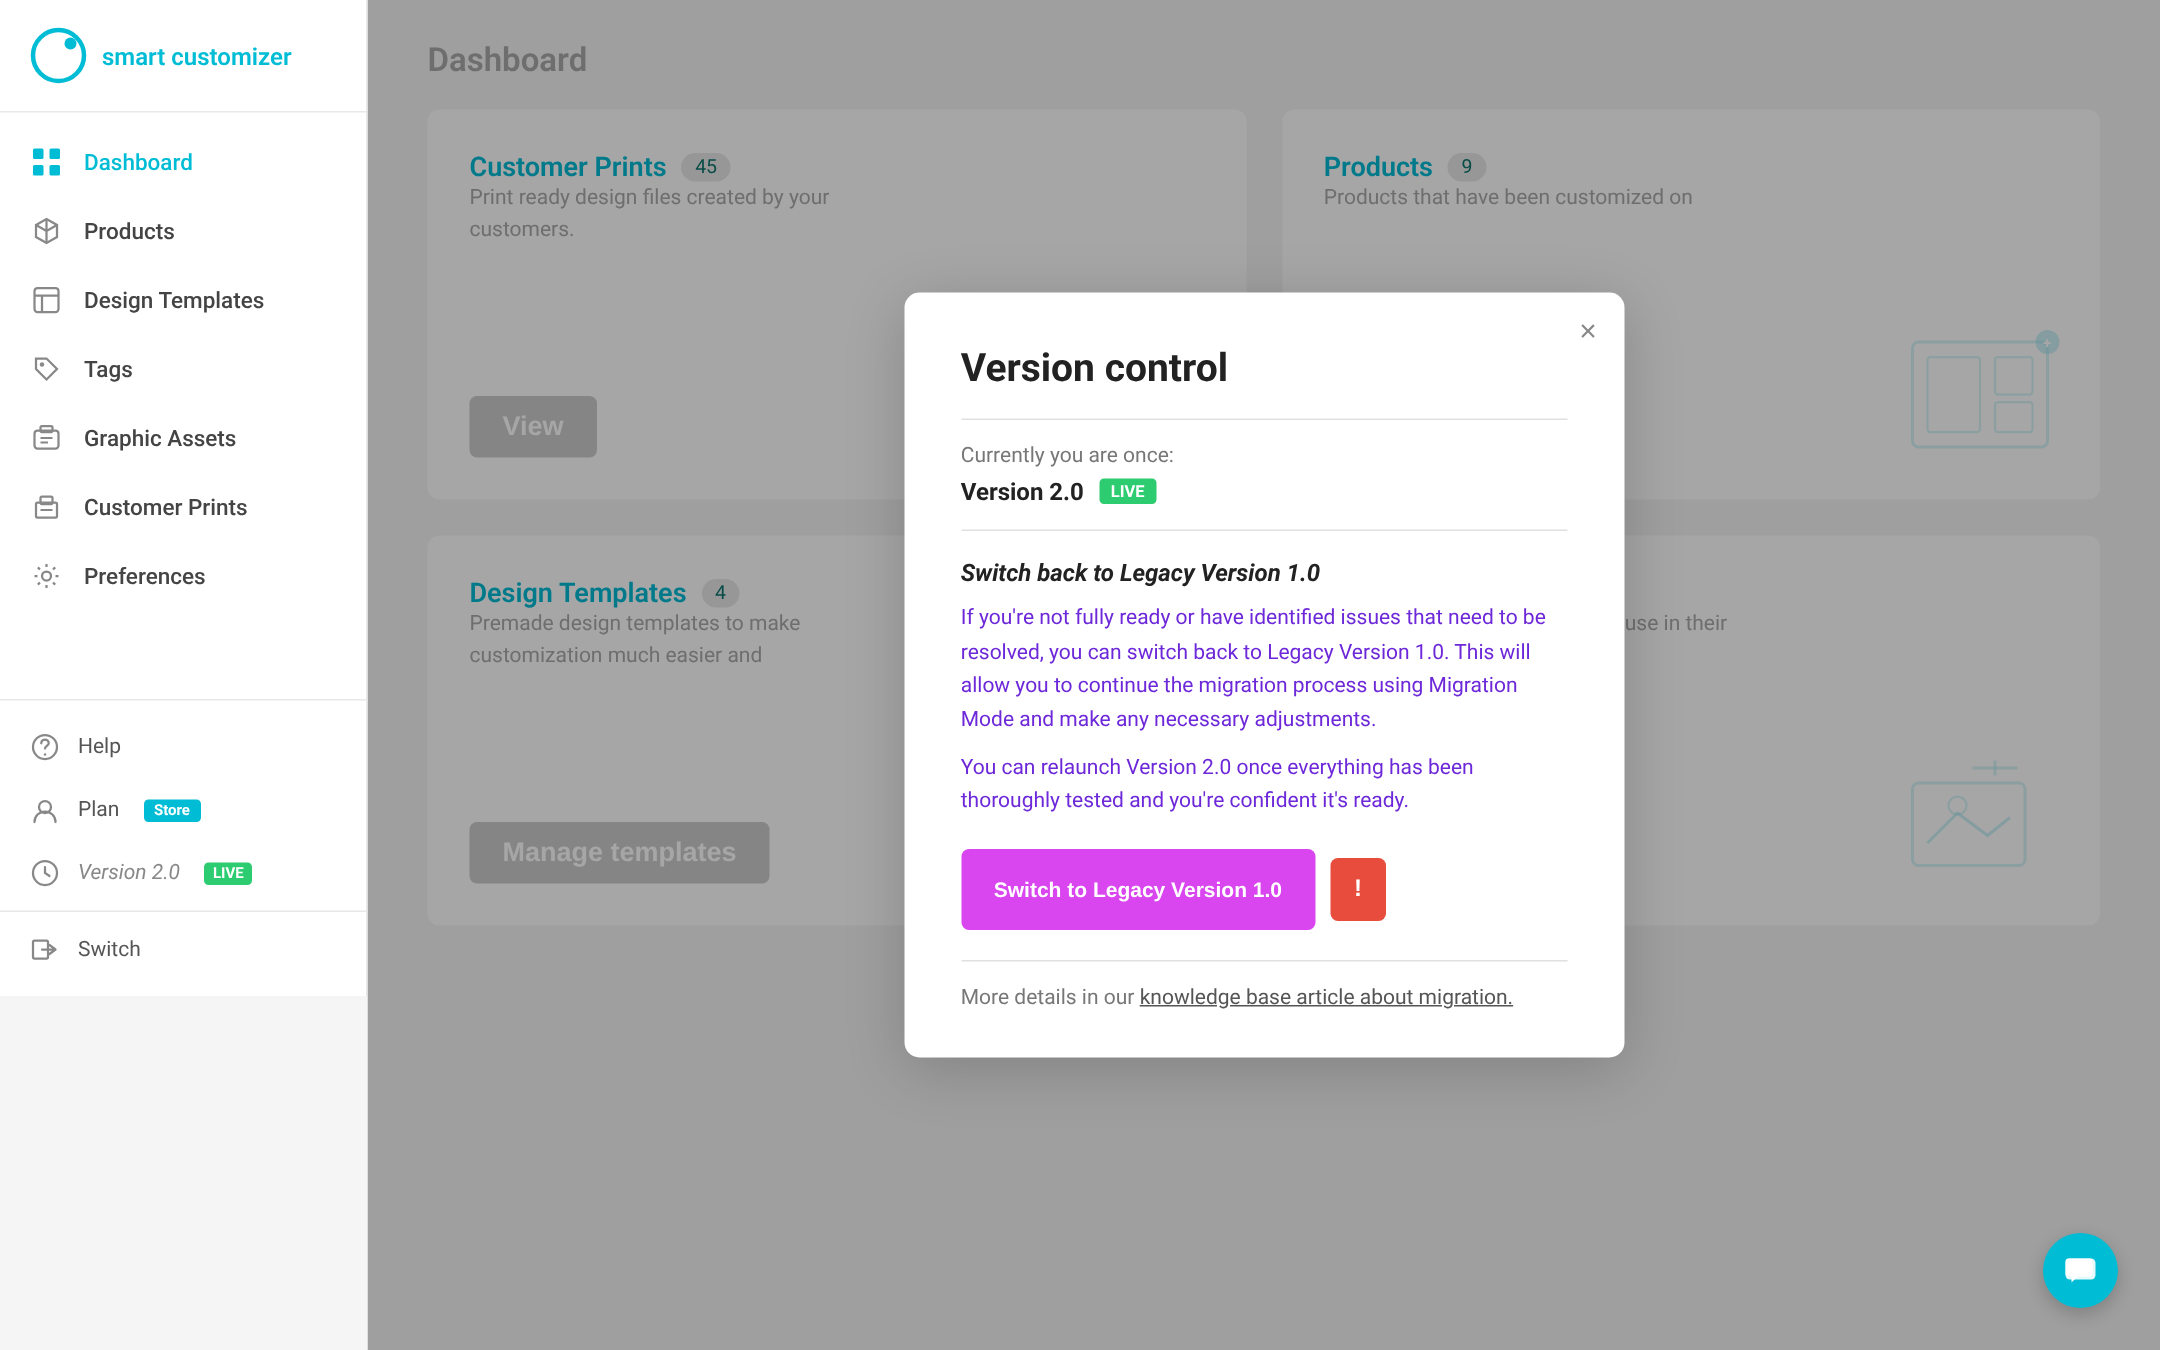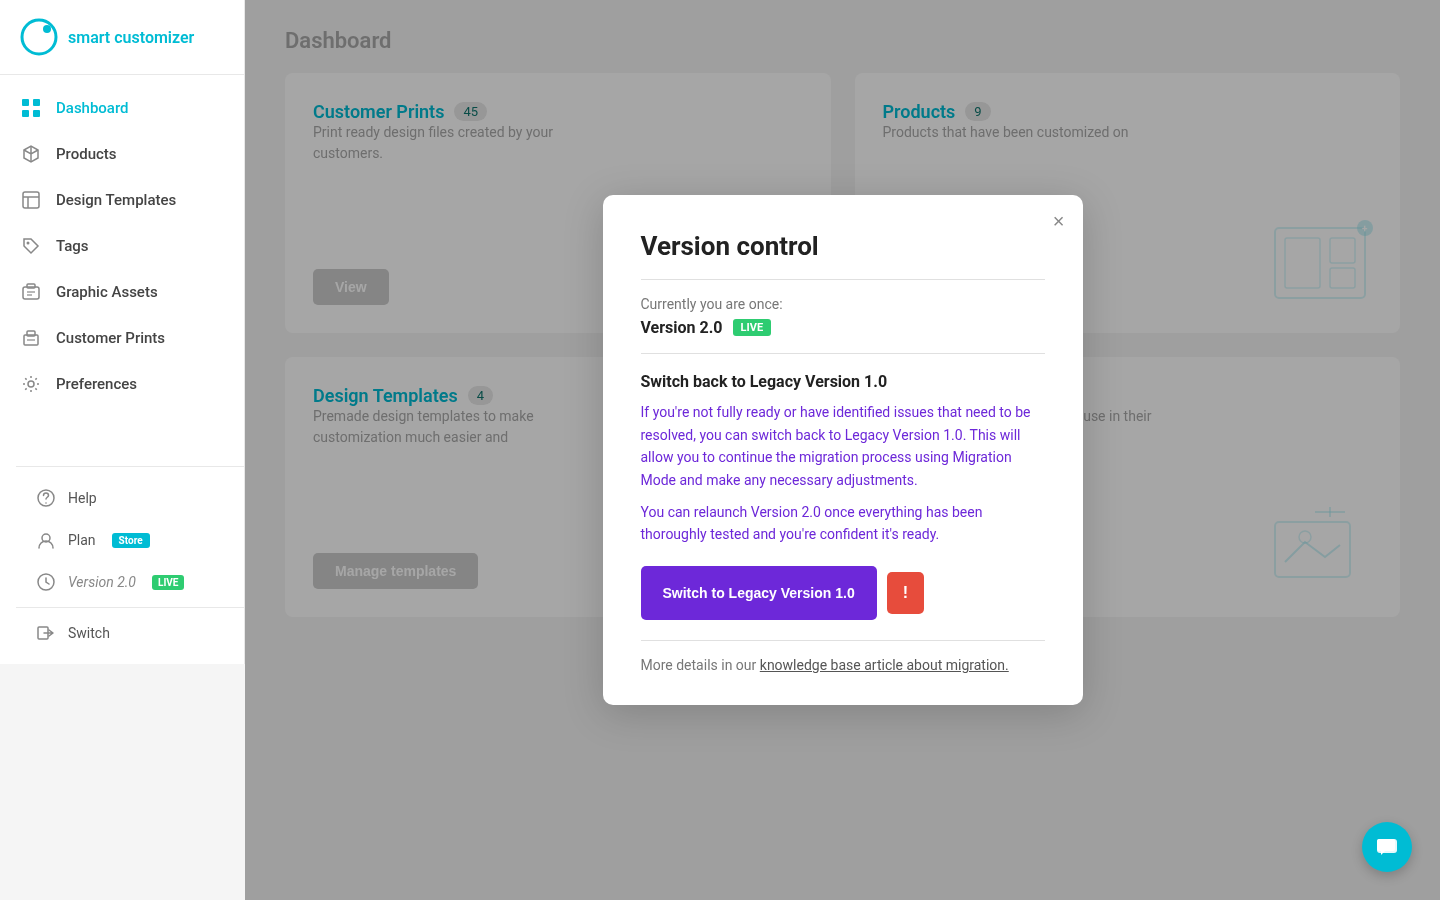--- a/index.html
+++ b/index.html
@@ -44,21 +44,20 @@
       color: #444;
       font-size: 15px;
       font-weight: 500;
       transition: background 0.15s;
     }
     .nav-item.active { color: #00bcd4; }
     .nav-item .nav-icon { width: 22px; height: 22px; display: flex; align-items: center; justify-content: center; }
     .sidebar-bottom {
       border-top: 1px solid #e8e8e8;
       padding: 10px 0;
-      margin-left: 16px;
     }
     .sidebar-bottom-item {
       display: flex;
       align-items: center;
       gap: 12px;
       padding: 11px 20px;
       cursor: pointer;
       color: #555;
       font-size: 14px;
     }
@@ -124,21 +123,21 @@
       font-size: 13px;
     }
     .card-desc { color: #aaa; font-size: 14px; margin-top: 0; line-height: 1.5; max-width: 60%; }
     .card-btn {
       display: inline-block;
       background: #ccc;
       color: #fff;
       border: none;
       border-radius: 5px;
       padding: 10px 22px;
-      font-size: 14px;
+      font-size: 18px;
       font-weight: 600;
       cursor: pointer;
       margin-top: 18px;
       width: fit-content;
     }
     .card-illustration {
       position: absolute;
       right: 20px;
       bottom: 20px;
       width: 120px;
@@ -209,36 +208,37 @@
       font-weight: 700;
       padding: 2px 8px;
       border-radius: 3px;
     }
     .modal-section-title {
       font-size: 16px;
       font-weight: 700;
       color: #222;
       margin-top: 18px;
       margin-bottom: 10px;
+      font-style: italic;
     }
     .modal-body-text {
       color: #6d28d9;
       font-size: 14px;
       line-height: 1.6;
       margin-bottom: 10px;
     }
     .modal-actions {
       display: flex;
       align-items: center;
       gap: 10px;
       margin-top: 20px;
       margin-bottom: 20px;
     }
     .btn-switch {
-      background: #6d28d9;
+      background: #d946ef;
       color: #fff;
       border: none;
       border-radius: 5px;
       padding: 19px 22px;
       font-size: 14px;
       font-weight: 600;
       cursor: pointer;
     }
     .btn-warning {
       background: #e74c3c;

